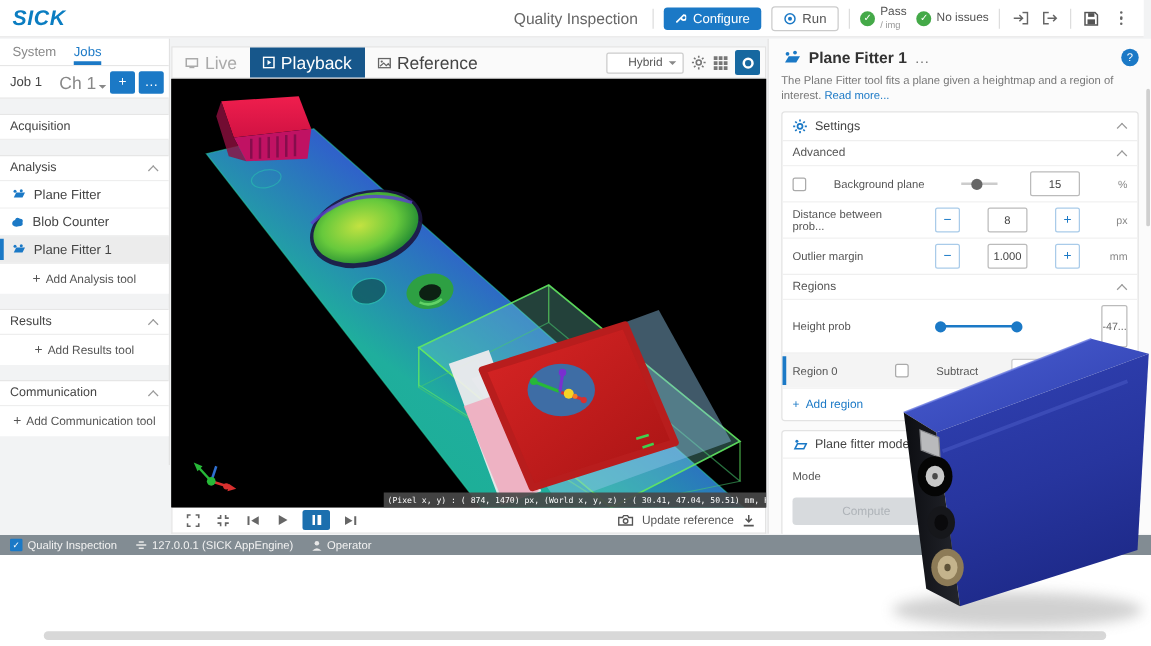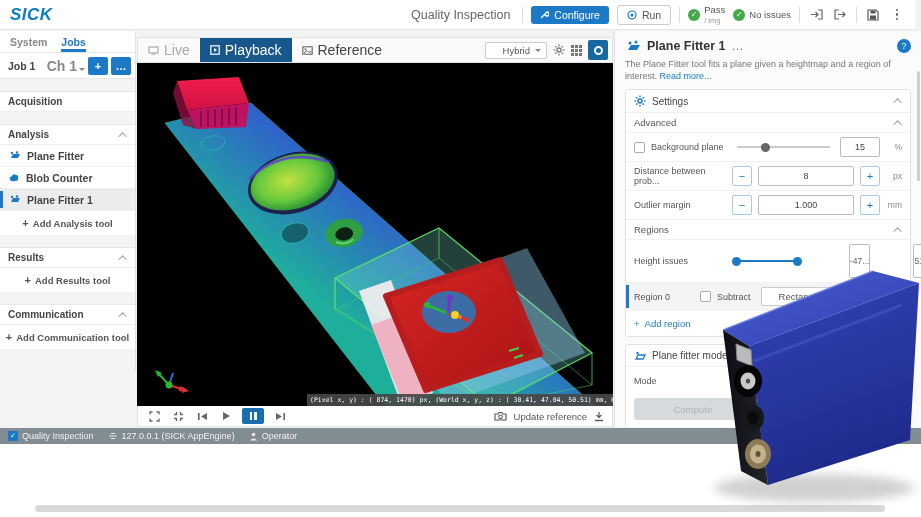--- a/index.html
+++ b/index.html
@@ -22,21 +22,21 @@
   .check { width:12px; height:12px; border-radius:50%; background:#44a948; color:#fff;
     font-size:8px; display:flex; align-items:center; justify-content:center; flex:0 0 auto; }
   .badge .two-line { line-height:1.0; }
   .badge .sub { font-size:7.5px; color:#999; }
   .hicon { width:16px; height:16px; display:flex; align-items:center; justify-content:center; color:#666; }
   .kebab { display:flex; flex-direction:column; gap:2px; align-items:center; }
   .kebab i { width:2.5px; height:2.5px; border-radius:50%; background:#666; }
 
   
   .sidebar { position:absolute; left:0; top:31px; width:136px; height:341px; background:#f2f3f4;
-    border-right:1px solid #e2e2e2; font-size:10.5px;font-weight:bold; }
+    border-right:1px solid #e2e2e2; font-size:10.5px; }
   .side-tabs { display:flex; gap:14px; background:#fff; border-bottom:1px solid #e6e6e6;
     padding:5px 10px 0 10px; height:22px; }
   .side-tab { font-size:10.5px; color:#888; padding-bottom:4px; cursor:pointer; }
   .side-tab.active { color:#1b79c6; border-bottom:3px solid #1b79c6; }
   .job-row { display:flex; align-items:center; background:#fff; border-bottom:1px solid #e6e6e6;
     padding:3px 4px 3px 8px; gap:3px; height:26px; }
   .job-name { font-size:10.5px; color:#444; flex:1; }
   .job-ch { font-size:14px; color:#888; display:flex; align-items:flex-end; gap:2px; }
   .sq-btn { width:20px; height:18px; background:#1b79c6; color:#fff; border-radius:2px;
     display:flex; align-items:center; justify-content:center; font-size:11px; cursor:pointer; }
@@ -90,21 +90,21 @@
   .p-title { font-size:12.5px; color:#333; font-weight:bold; }
   .p-menu { color:#777; font-size:12px; letter-spacing:1px; cursor:pointer; }
   .help { margin-left:auto; width:14px; height:14px; border-radius:50%; background:#1b79c6; color:#fff;
     font-size:9px; display:flex; align-items:center; justify-content:center; cursor:pointer; }
   .p-desc { margin-top:5px; font-size:9px; color:#777; line-height:1.35; }
   .link { color:#1b79c6; cursor:pointer; }
   .card { background:#fff; border:1px solid #e3e3e3; border-radius:3px; margin-top:7px; }
   .card-head { display:flex; align-items:center; gap:6px; padding:5px 8px; font-size:10px; color:#444; cursor:pointer; }
   .sub-head { display:flex; align-items:center; padding:4px 8px; font-size:9.5px; color:#555;
     border-top:1px solid #efefef; }
-  .prow { display:flex; align-items:center; gap:6px; padding:4px 8px; border-top:1px solid #f1f1f1; min-height:24px; }
+  .prow { display:flex; align-items:center; gap:22px; padding:4px 8px; border-top:1px solid #f1f1f1; min-height:24px; }
   .prow .lbl { font-size:9px; color:#555; width:92px; flex:0 0 auto; }
   .cbox { width:11px; height:11px; border:1px solid #aaa; border-radius:2px; background:#fff; flex:0 0 auto; cursor:pointer; }
   .slider { position:relative; height:2px; background:#ccc; flex:1; margin:0 4px; }
   .slider .knob { position:absolute; top:-3.5px; left:26%; width:9px; height:9px; border-radius:50%; background:#666; cursor:pointer; }
   .valbox { border:1px solid #bbb; border-radius:2px; background:#fff; min-width:40px; height:20px;
     display:flex; align-items:center; justify-content:center; font-size:9px; color:#444; }
   .unit { font-size:8.5px; color:#888; width:16px; text-align:right; }
   .step-btn { width:20px; height:20px; border:1px solid #a9cbe9; border-radius:2px; background:#fff;
     color:#1b79c6; font-size:11px; display:flex; align-items:center; justify-content:center; cursor:pointer; }
   .stepper-val { flex:1; border:1px solid #bbb; border-radius:2px; height:20px; background:#fff;
@@ -559,21 +559,21 @@
         <span class="step-btn">−</span>
         <span class="stepper-val">1.000</span>
         <span class="step-btn">+</span>
         <span class="unit">mm</span>
       </div>
       <div class="sub-head">
         <span>Regions</span>
         <span class="chev"></span>
       </div>
       <div class="prow">
-        <span class="lbl">Height issues</span>
+        <span class="lbl">Height prob</span>
         <span class="dual">
             <i style="left:-2px"></i>
             <i style="right:-2px"></i>
           </span>
         <span class="smallbox">-47...</span>
         <span class="smallbox">51...</span>
         <span class="unit">mm</span>
       </div>
       <div class="prow region-row">
         <span class="lbl" style="width:60px">Region 0</span>

